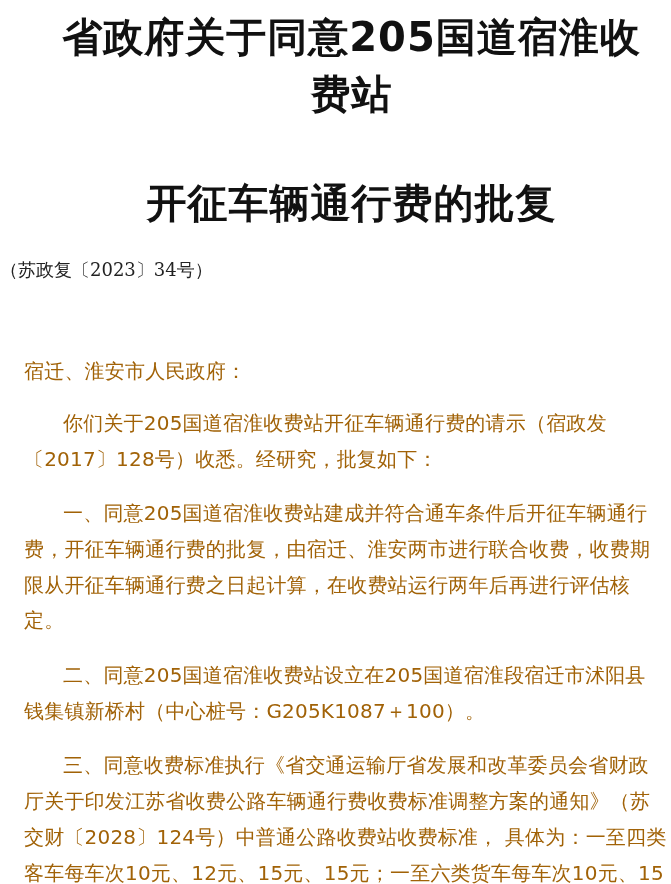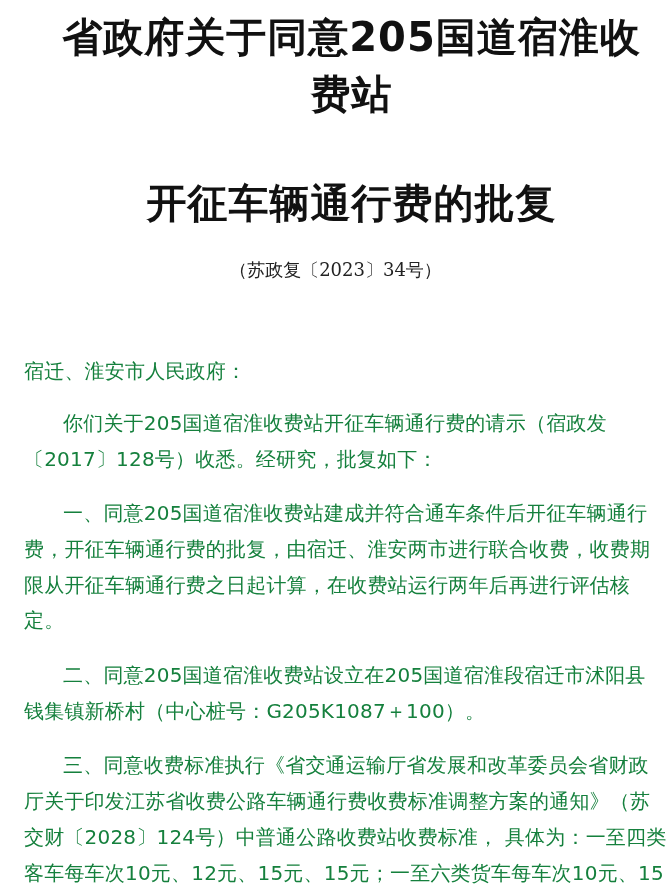--- a/index.html
+++ b/index.html
@@ -1,22 +1,22 @@
 <!DOCTYPE html>
 <html><head>
 <meta charset="utf-8">
 <style>
   html, body { margin: 0; padding: 0; background: #ffffff; }
   body { width: 671px; height: 884px; overflow: hidden; position: relative; color: #1a1a1a; font-family: "DejaVu Sans", "Liberation Sans", sans-serif; }
   .title { position: absolute; left: 0; width: 671px; text-align: center; font-weight: bold; font-size: 40px; color: #111; letter-spacing: 1px; white-space: nowrap; margin-left: 16px; }
   .t1 { top: 10px; }
   .t2 { top: 67px; }
   .t3 { top: 176px; }
-  .docno { position: absolute; left: 0; width: 671px; top: 258px; text-align: center; font-size: 18px; color: #222; font-family: "DejaVu Serif", "Liberation Serif", serif; }
-  .line { position: absolute; left: 24px; width: 600px; font-size: 20px; color: #15803d; white-space: nowrap; letter-spacing: 0.2px; }
+  .docno { position: absolute; left: 0; width: 671px; top: 258px; text-align: left; font-size: 18px; color: #222; font-family: "DejaVu Serif", "Liberation Serif", serif; }
+  .line { position: absolute; left: 24px; width: 600px; font-size: 20px; color: #a16207; white-space: nowrap; letter-spacing: 0.2px; }
   .indent { left: 63px; }
 </style>
 </head>
 <body>
 
 <div>
   <div class="title t1">省政府关于同意205国道宿淮收</div>
   <div class="title t2">费站</div>
   <div class="title t3">开征车辆通行费的批复</div>
 

